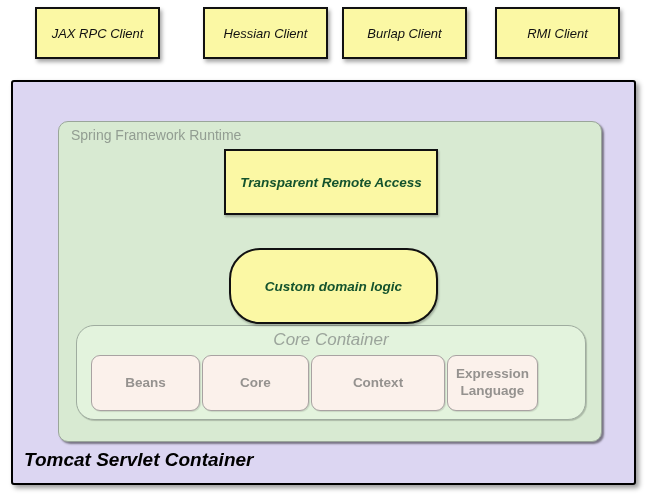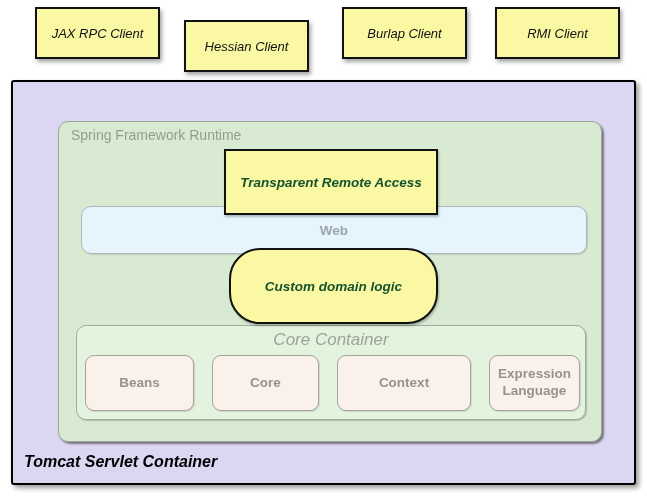--- a/index.html
+++ b/index.html
@@ -22,39 +22,39 @@
     top: 7px; height: 52px; width: 125px;
     background: #FBF8A4;
     border: 2px solid #111111;
     box-shadow: 2px 3px 4px rgba(0,0,0,0.35);
     display: flex; align-items: center; justify-content: center;
     font-style: italic;
     font-size: 13px;
     color: #111111;
   }
   .client-1 { left: 35px; }
-  .client-2 { left: 184px; margin-top: 13px; }
+  .client-2 { left: 203px; }
   .client-3 { left: 342px; }
   .client-4 { left: 495px; }
 
   
   .tomcat {
     position: absolute;
     left: 11px; top: 80px;
     width: 625px; height: 405px;
     background: #DCD6F2;
     border: 2px solid #000000;
     border-radius: 3px;
     box-shadow: 3px 3px 5px rgba(0,0,0,0.40);
   }
   .tomcat-label {
     position: absolute;
     left: 11px; bottom: 12px;
     font-weight: bold; font-style: italic;
-    font-size: 16px; color: #000000;
+    font-size: 19px; color: #000000;
   }
 
   
   .spring {
     position: absolute;
     left: 45px; top: 39px;
     width: 544px; height: 321px;
     background: #D8EAD2;
     border: 1px solid #9AA69A;
     border-radius: 10px;
@@ -100,35 +100,35 @@
   .remote-access { left: 165px; top: 27px;  width: 214px; height: 66px; }
   .domain-logic  { left: 170px; top: 126px; width: 209px; height: 76px; border-radius: 31px; }
 
   
   .core {
     position: absolute;
     left: 17px; top: 203px;
     width: 510px; height: 95px;
     background: #E3F3DD;
     border: 1px solid #9FAC9F;
-    border-radius: 10px;
+    border-radius: 18px;
     box-shadow: 1px 1px 1px rgba(0,0,0,0.2);
   }
   .core-title {
     margin-top: 4px;
     text-align: center;
     font-style: italic;
     font-size: 17px;
     color: #9BA49B;
   }
   .module-row {
     position: absolute;
-    left: 8px; top: 29px;
+    left: 14px; top: 29px;
     display: flex;
-    gap: 18px;
+    gap: 2px;
     justify-content: flex-end;
   }
   .module-box {
     height: 56px;
     background: #FBF1EB;
     border: 1px solid #A9A2A2;
     border-radius: 9px;
     box-shadow: 1px 1px 1px rgba(0,0,0,0.12);
     display: flex; align-items: center; justify-content: center;
     font-weight: bold;
@@ -159,23 +159,20 @@
   </div>
   <div class="client-box client-4">
     <span>RMI Client</span>
   </div>
 
   <div class="tomcat">
 
     <div class="spring">
       <div class="spring-label">Spring Framework Runtime</div>
 
-      <div class="web-bar">
-        <span class="web-label">Web</span>
-      </div>
 
       <div class="yellow-box remote-access">
         <span>Transparent Remote Access</span>
       </div>
 
       <div class="yellow-box domain-logic">
         <span>Custom domain logic</span>
       </div>
 
       <div class="core">

